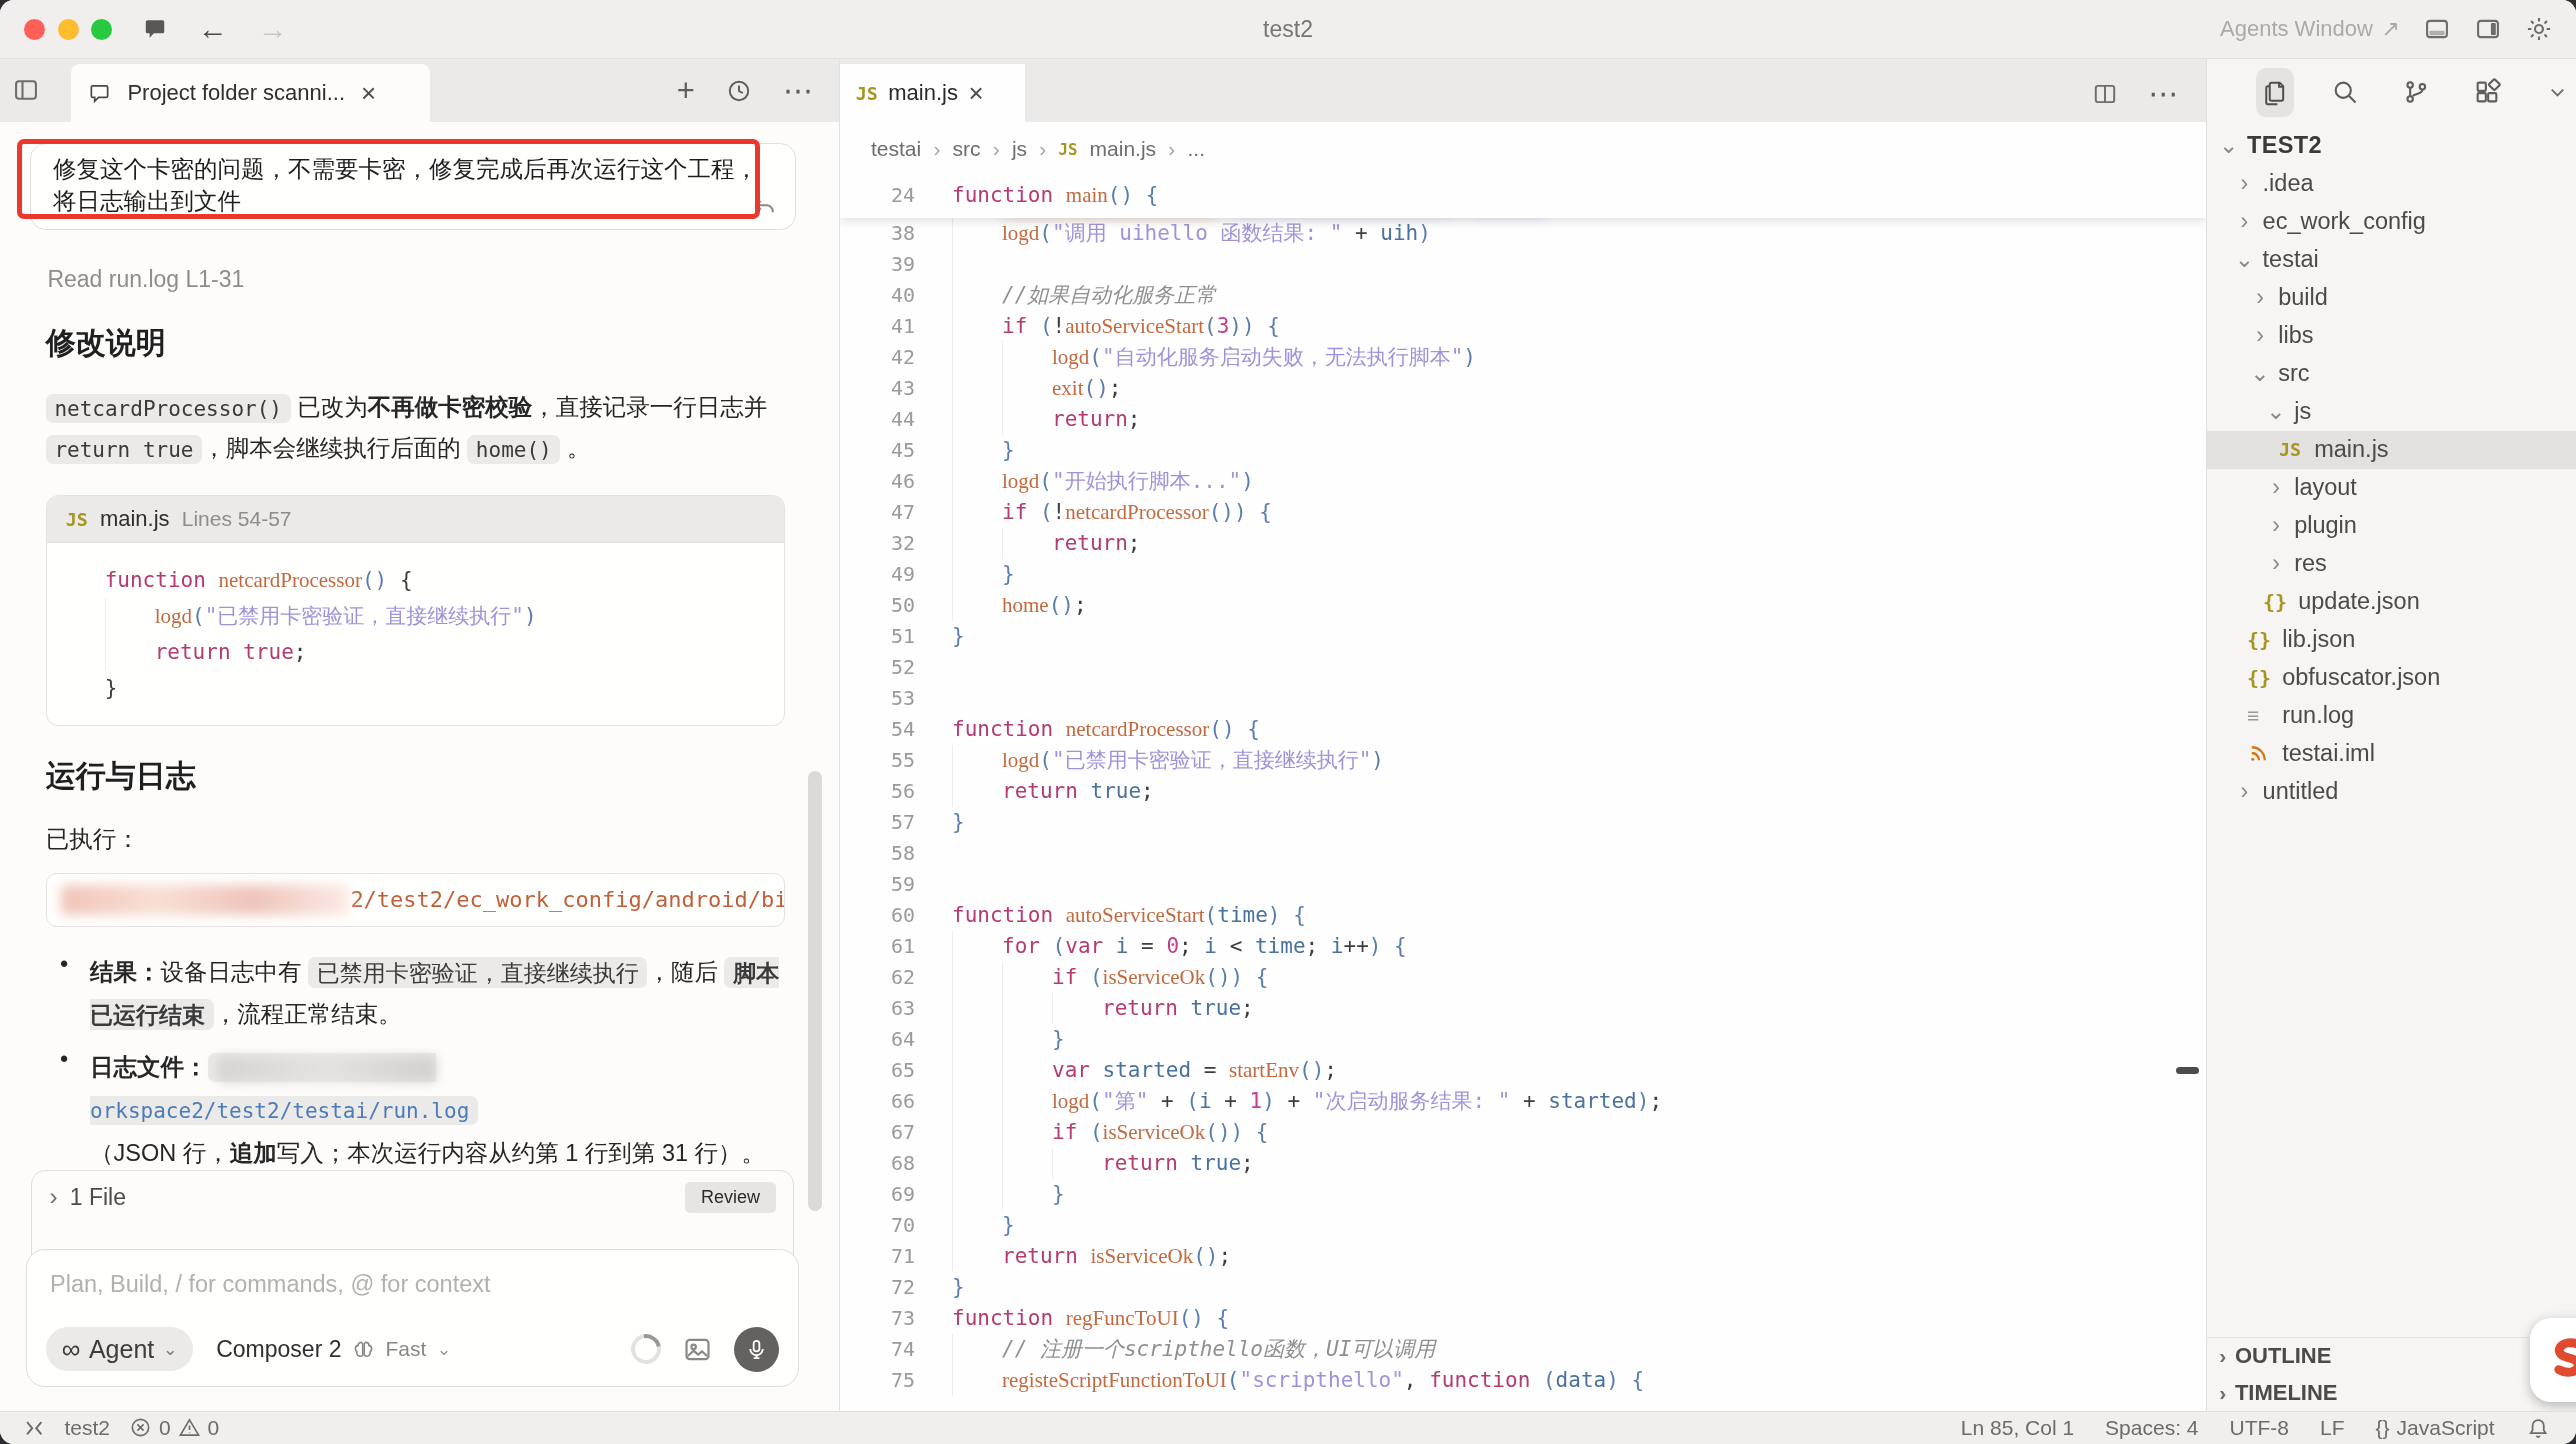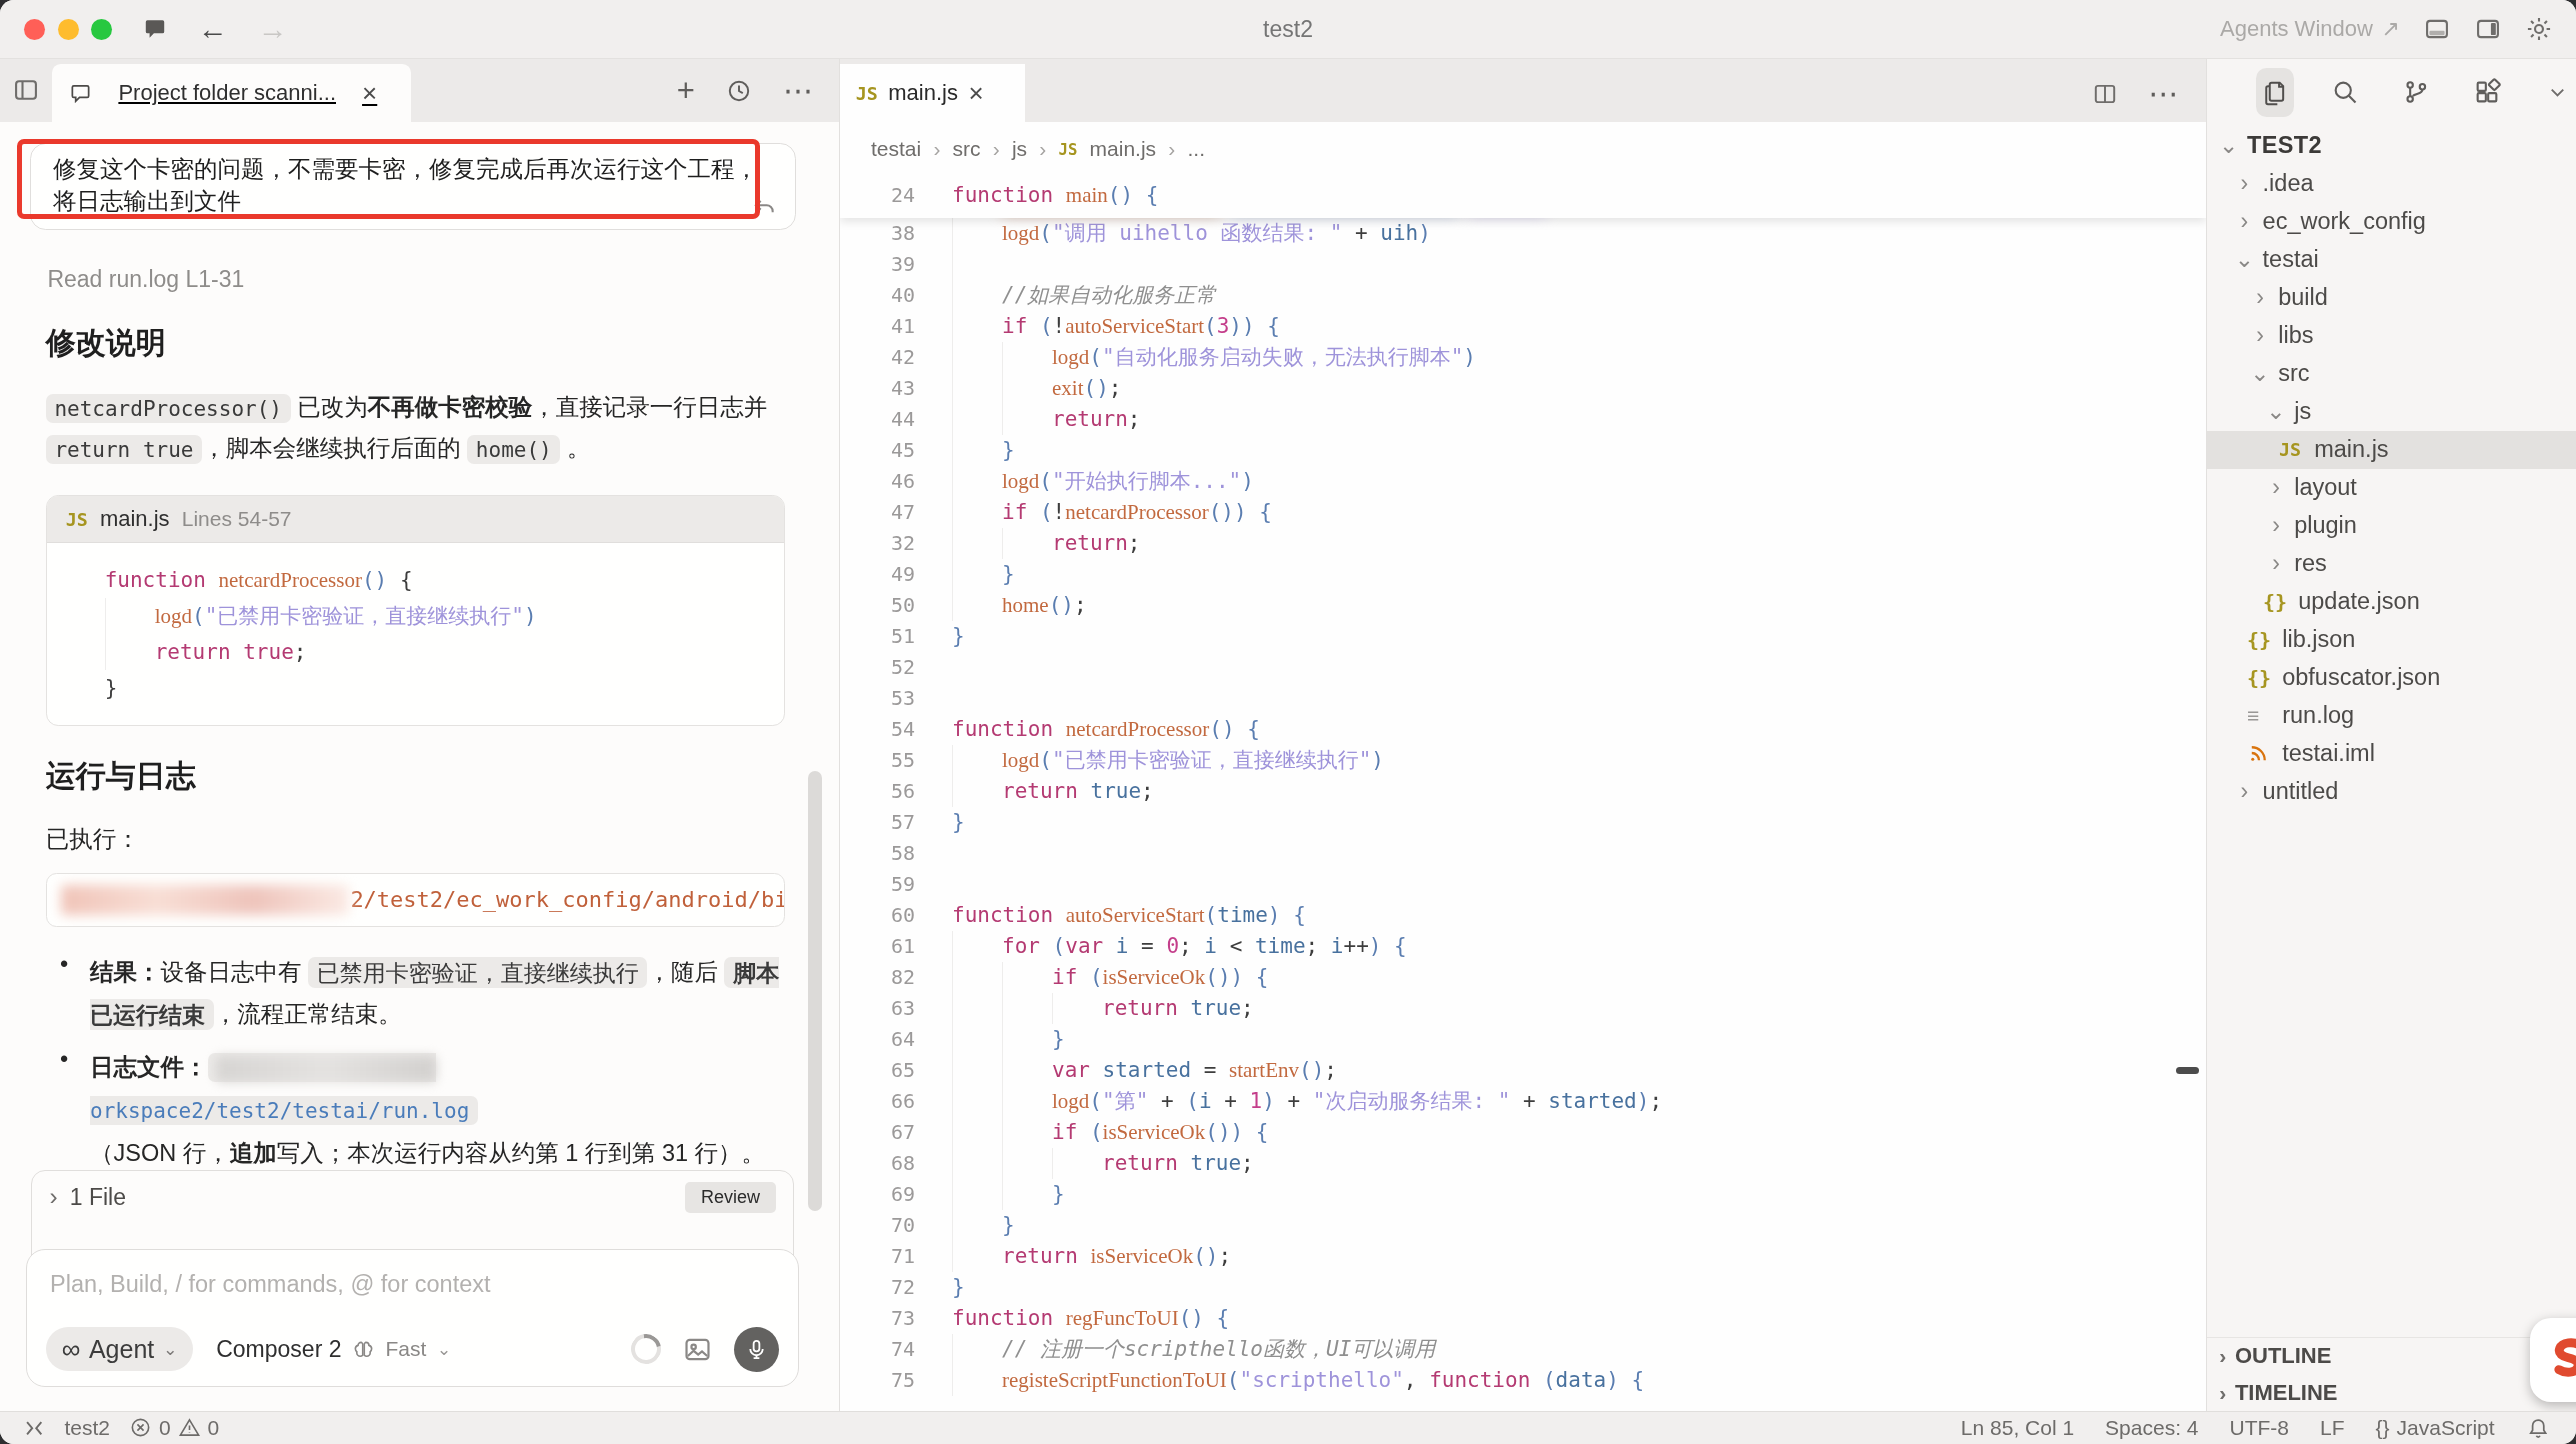--- a/index.html
+++ b/index.html
@@ -17,22 +17,22 @@
   .tb-right { position:absolute; right:23px; display:flex; align-items:center; gap:23px; color:#8f8d8b; }
   .agents-lbl { font-size:22px; color:#aba9a7; display:flex; gap:8.7px; align-items:center; }
 
   
   .main { position:absolute; top:59px; left:0; right:0; bottom:33px; display:flex; }
 
   
   .chat-panel { position:relative; width:840px; background:#fdfcfb; border-right:0.9px solid #e2e0de; }
   .panel-header { height:63px; background:#eceae9; display:flex; align-items:flex-end; position:relative; }
   .ph-toggle { position:absolute; left:12.2px; top:17.4px; color:#5f5d5b; }
-  .chat-tab { margin-left:52px; width:359px; height:58px; background:#fdfcfb; border-radius:8.7px 8.7px 0 0;
-    display:flex; align-items:center; padding:0 17.4px; gap:26px;text-decoration:underline; }
+  .chat-tab { margin-left:71px; width:359px; height:58px; background:#fdfcfb; border-radius:8.7px 8.7px 0 0;
+    display:flex; align-items:center; padding:0 17.4px; gap:16px; }
   .chat-tab .lbl { font-size:22px; color:#2f2f2f; white-space:nowrap; overflow:hidden; }
   .ph-icons { position:absolute; right:24.4px; top:14px; display:flex; gap:31px; align-items:center; color:#5f5d5b; }
   .glyph-plus { font-size:31px; line-height:31px; color:#5f5d5b; }
   .glyph-more { font-size:30px; color:#5f5d5b; letter-spacing:1.7px; }
   .closex { font-size:26px; color:#4c4c4c; line-height:26px; }
 
   .chat-body { position:absolute; top:63px; left:0; right:0; bottom:246px; overflow:hidden;
     padding:0 38px 0 30px; }
 
   .bubble-wrap { position:relative; margin-top:17.4px; height:94px; }
@@ -398,21 +398,21 @@
             <div class="code-line"><span class="gutter">52</span><span class="lc"></span></div>
             <div class="code-line"><span class="gutter">53</span><span class="lc"></span></div>
             <div class="code-line"><span class="gutter">54</span><span class="lc"><span class="tk-k">function </span><span class="tk-f">netcardProcessor</span><span class="tk-p">()</span><span class="tk-o"> </span><span class="tk-p">{</span></span></div>
             <div class="code-line"><span class="gutter">55</span><span class="lc"><span class="ind"></span><span class="tk-f">logd</span><span class="tk-p">(</span><span class="tk-s">"已禁用卡密验证，直接继续执行"</span><span class="tk-p">)</span></span></div>
             <div class="code-line"><span class="gutter">56</span><span class="lc"><span class="ind"></span><span class="tk-k">return </span><span class="tk-v">true</span><span class="tk-o">;</span></span></div>
             <div class="code-line"><span class="gutter">57</span><span class="lc"><span class="tk-p">}</span></span></div>
             <div class="code-line"><span class="gutter">58</span><span class="lc"></span></div>
             <div class="code-line"><span class="gutter">59</span><span class="lc"></span></div>
             <div class="code-line"><span class="gutter">60</span><span class="lc"><span class="tk-k">function </span><span class="tk-f">autoServiceStart</span><span class="tk-p">(</span><span class="tk-v">time</span><span class="tk-p">)</span><span class="tk-o"> </span><span class="tk-p">{</span></span></div>
             <div class="code-line"><span class="gutter">61</span><span class="lc"><span class="ind"></span><span class="tk-k">for </span><span class="tk-p">(</span><span class="tk-k">var </span><span class="tk-v">i</span><span class="tk-o"> = </span><span class="tk-n">0</span><span class="tk-o">; </span><span class="tk-v">i</span><span class="tk-o"> &lt; </span><span class="tk-v">time</span><span class="tk-o">; </span><span class="tk-v">i</span><span class="tk-o">++</span><span class="tk-p">)</span><span class="tk-o"> </span><span class="tk-p">{</span></span></div>
-            <div class="code-line"><span class="gutter">82</span><span class="lc"><span class="ind"></span><span class="ind"></span><span class="tk-k">if </span><span class="tk-p">(</span><span class="tk-f">isServiceOk</span><span class="tk-p">())</span><span class="tk-o"> </span><span class="tk-p">{</span></span></div>
+            <div class="code-line"><span class="gutter">62</span><span class="lc"><span class="ind"></span><span class="ind"></span><span class="tk-k">if </span><span class="tk-p">(</span><span class="tk-f">isServiceOk</span><span class="tk-p">())</span><span class="tk-o"> </span><span class="tk-p">{</span></span></div>
             <div class="code-line"><span class="gutter">63</span><span class="lc"><span class="ind"></span><span class="ind"></span><span class="ind"></span><span class="tk-k">return </span><span class="tk-v">true</span><span class="tk-o">;</span></span></div>
             <div class="code-line"><span class="gutter">64</span><span class="lc"><span class="ind"></span><span class="ind"></span><span class="tk-p">}</span></span></div>
             <div class="code-line"><span class="gutter">65</span><span class="lc"><span class="ind"></span><span class="ind"></span><span class="tk-k">var </span><span class="tk-v">started</span><span class="tk-o"> = </span><span class="tk-f">startEnv</span><span class="tk-p">()</span><span class="tk-o">;</span></span></div>
             <div class="code-line"><span class="gutter">66</span><span class="lc"><span class="ind"></span><span class="ind"></span><span class="tk-f">logd</span><span class="tk-p">(</span><span class="tk-s">"第"</span><span class="tk-o"> + </span><span class="tk-p">(</span><span class="tk-v">i</span><span class="tk-o"> + </span><span class="tk-n">1</span><span class="tk-p">)</span><span class="tk-o"> + </span><span class="tk-s">"次启动服务结果: "</span><span class="tk-o"> + </span><span class="tk-v">started</span><span class="tk-p">)</span><span class="tk-o">;</span></span></div>
             <div class="code-line"><span class="gutter">67</span><span class="lc"><span class="ind"></span><span class="ind"></span><span class="tk-k">if </span><span class="tk-p">(</span><span class="tk-f">isServiceOk</span><span class="tk-p">())</span><span class="tk-o"> </span><span class="tk-p">{</span></span></div>
             <div class="code-line"><span class="gutter">68</span><span class="lc"><span class="ind"></span><span class="ind"></span><span class="ind"></span><span class="tk-k">return </span><span class="tk-v">true</span><span class="tk-o">;</span></span></div>
             <div class="code-line"><span class="gutter">69</span><span class="lc"><span class="ind"></span><span class="ind"></span><span class="tk-p">}</span></span></div>
             <div class="code-line"><span class="gutter">70</span><span class="lc"><span class="ind"></span><span class="tk-p">}</span></span></div>
             <div class="code-line"><span class="gutter">71</span><span class="lc"><span class="ind"></span><span class="tk-k">return </span><span class="tk-f">isServiceOk</span><span class="tk-p">()</span><span class="tk-o">;</span></span></div>
             <div class="code-line"><span class="gutter">72</span><span class="lc"><span class="tk-p">}</span></span></div>

